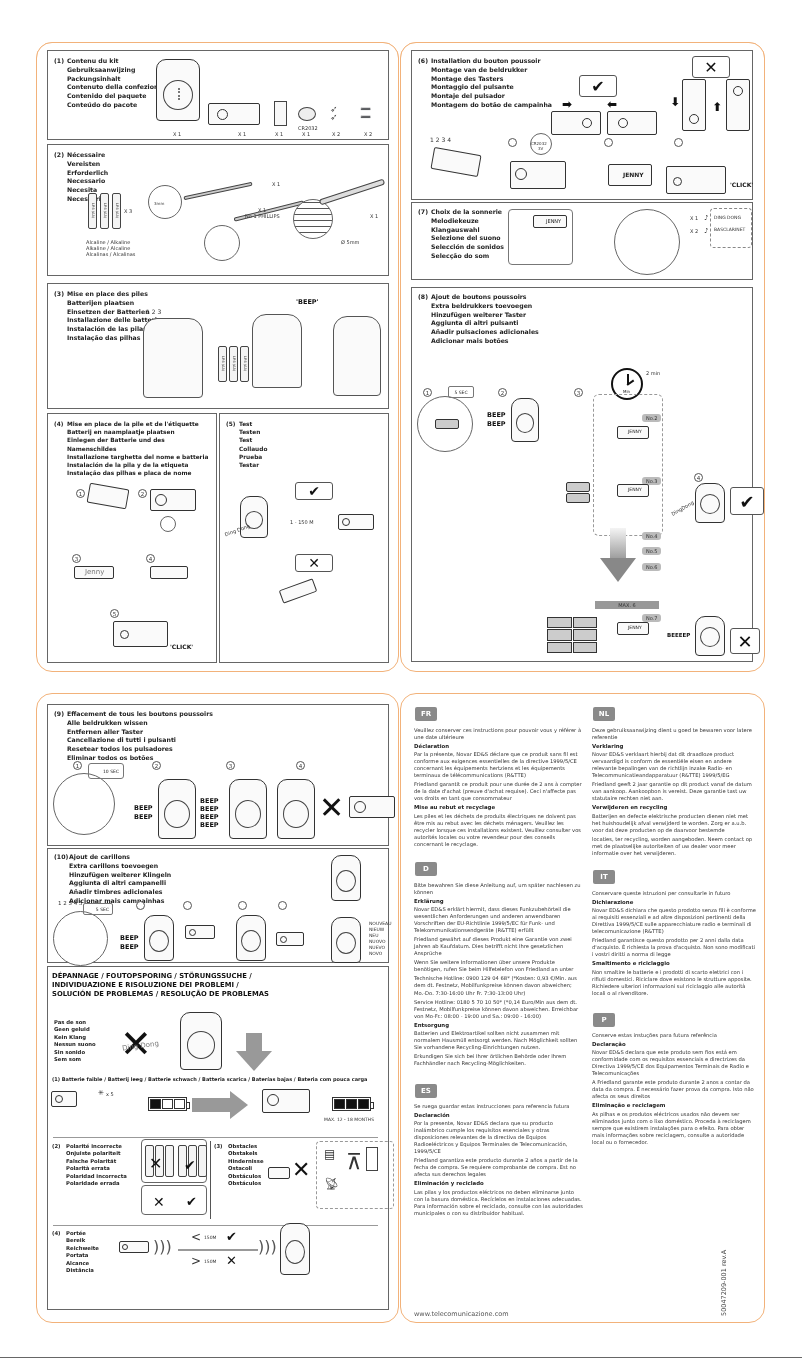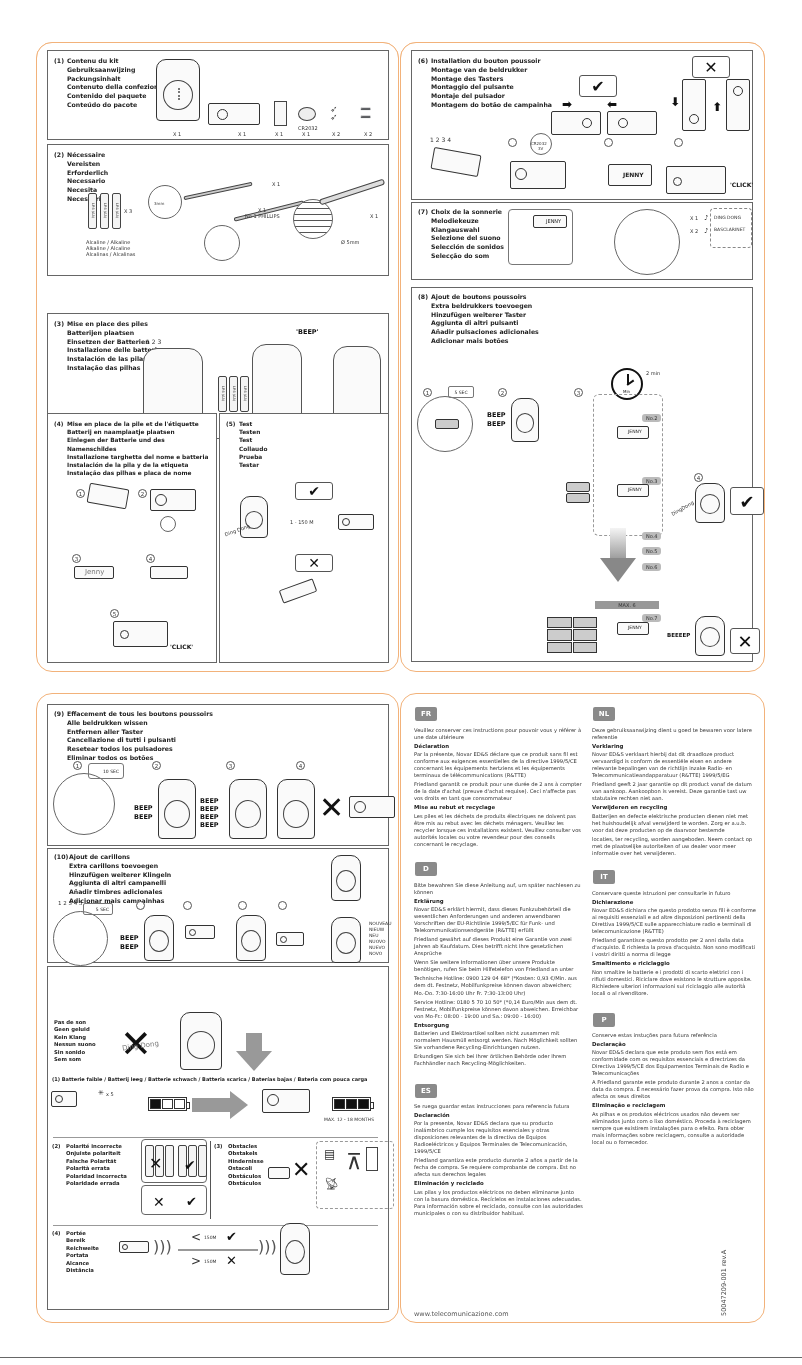--- a/index.html
+++ b/index.html
@@ -107,21 +107,21 @@
   <div style="position:absolute;left:185px;top:64px;width:72px;height:4px;background:#ccc;border:1px solid #444;border-radius:3px;transform:rotate(-14deg);"></div>
   <div class="lbl" style="left:210px;top:62px;">X 1</div>
   <div class="lbl" style="left:197px;top:68px;">No 1 PHILLIPS</div>
 
   <div class="circle-zoom" style="left:245px;top:54px;width:40px;height:40px;background:repeating-linear-gradient(0deg,#fff 0 5px,#555 5px 6px);"></div>
   <div style="position:absolute;left:270px;top:44px;width:68px;height:6px;background:#ddd;border:1px solid #444;border-radius:3px;transform:rotate(-18deg);"></div>
   <div class="lbl" style="left:322px;top:68px;">X 1</div>
   <div class="lbl" style="left:293px;top:94px;">Ø 5mm</div>
 </div>
 
-<div class="frame" style="left:47px;top:283px;width:342px;height:126px;margin-top:30px;">
+<div class="frame" style="left:47px;top:283px;width:342px;height:126px;">
   <div class="sec-title" style="left:6px;top:6px;">
     <span class="num">(3)</span>
     <div class="lines">
       <div>Mise en place des piles</div>
       <div>Batterijen plaatsen</div>
       <div>Einsetzen der Batterien</div>
       <div>Installazione delle batterie</div>
       <div>Instalación de las pilas</div>
       <div>Instalação das pilhas</div>
     </div>
@@ -427,20 +427,25 @@
     </div>
   <div class="lbl" style="left:321px;top:72px;font-size:4.5px;">NOUVEAU</div>
   <div class="lbl" style="left:321px;top:78px;font-size:4.5px;">NIEUW</div>
   <div class="lbl" style="left:321px;top:84px;font-size:4.5px;">NEU</div>
   <div class="lbl" style="left:321px;top:90px;font-size:4.5px;">NUOVO</div>
   <div class="lbl" style="left:321px;top:96px;font-size:4.5px;">NUEVO</div>
   <div class="lbl" style="left:321px;top:102px;font-size:4.5px;">NOVO</div>
 </div>
 
 <div class="frame" style="left:47px;top:966px;width:342px;height:344px;">
+  <div style="position:absolute;left:4px;top:5px;font-size:6.8px;font-weight:bold;line-height:1.35;color:#111;">
+    <div>DÉPANNAGE / FOUTOPSPORING / STÖRUNGSSUCHE /</div>
+    <div>INDIVIDUAZIONE E RISOLUZIONE DEI PROBLEMI /</div>
+    <div>SOLUCIÓN DE PROBLEMAS / RESOLUÇÃO DE PROBLEMAS</div>
+  </div>
   <div style="position:absolute;left:6px;top:52px;font-size:5.3px;font-weight:bold;line-height:1.4;color:#222;">
     <div>Pas de son</div>
     <div>Geen geluid</div>
     <div>Kein Klang</div>
     <div>Nessun suono</div>
     <div>Sin sonido</div>
     <div>Sem som</div>
   </div>
   <div class="xmark" style="left:72px;top:58px;font-size:38px;">✕</div>
   <div class="lbl" style="left:74px;top:75px;font-size:7px;color:#777;transform:rotate(-8deg);">Ding Dong</div>

